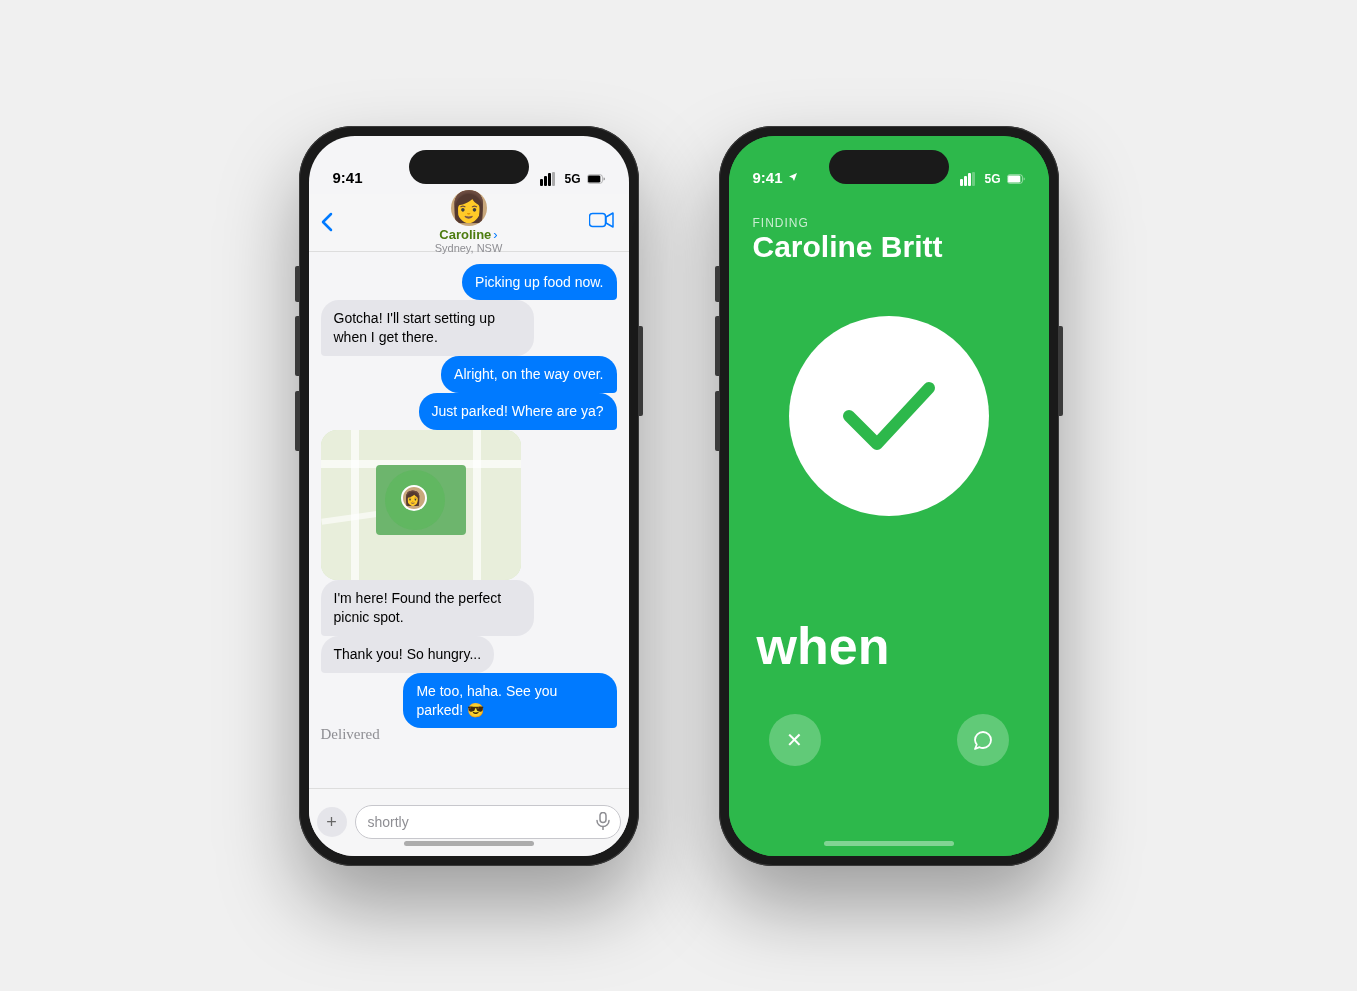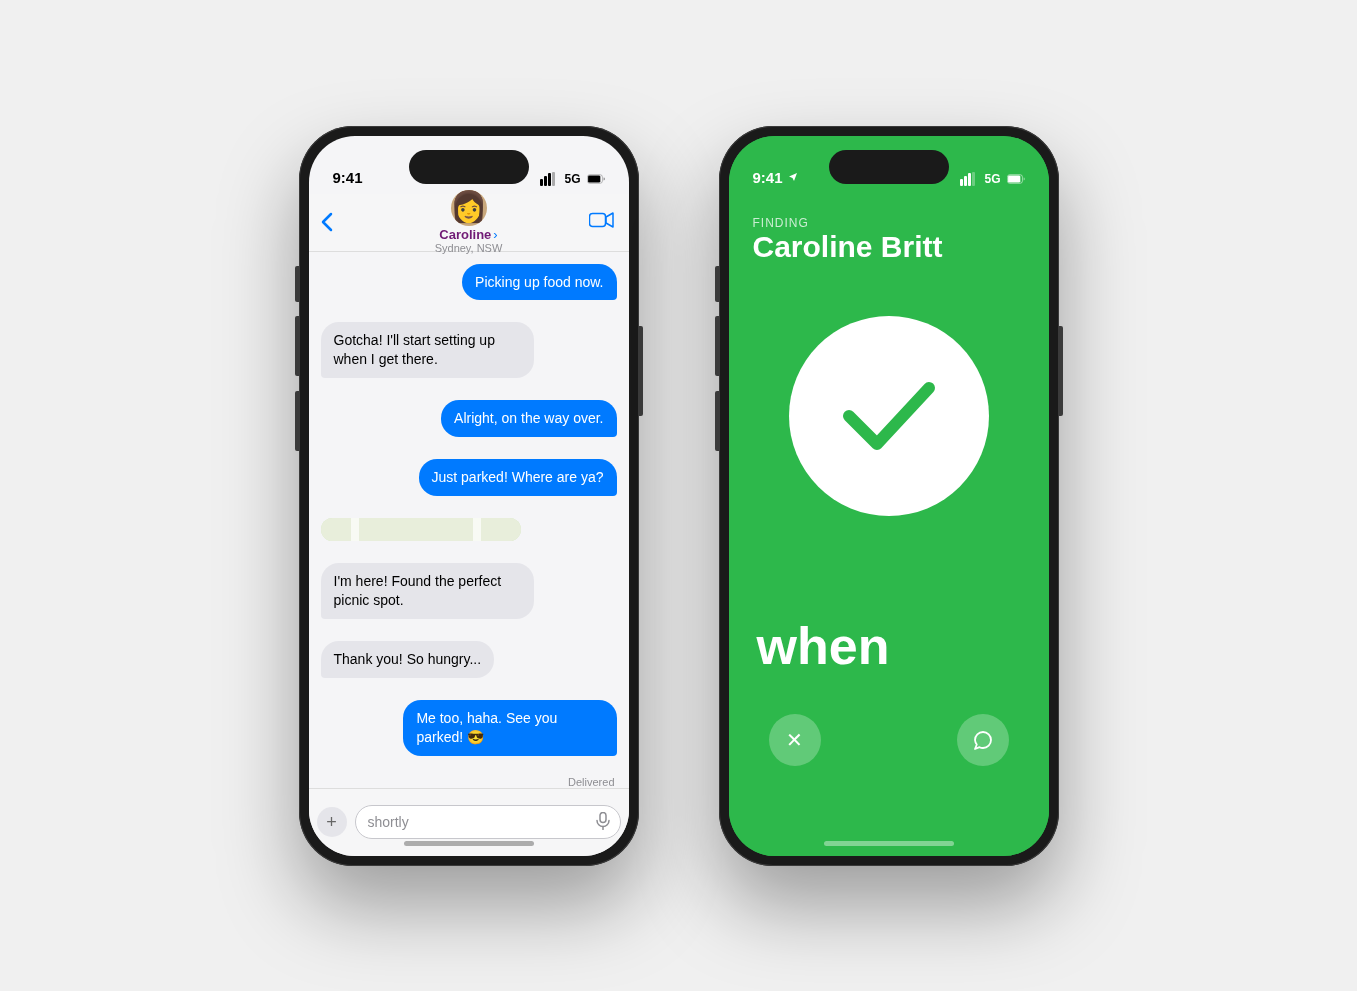--- a/index.html
+++ b/index.html
@@ -170,21 +170,21 @@
       width: 36px;
       height: 36px;
       border-radius: 50%;
       background: #c9a87c;
       overflow: hidden;
       margin-bottom: 1px;
     }
     .messages-nav .contact-name {
       font-size: 13px;
       font-weight: 600;
-      color: #701a75;
+      color: #4d7c0f;
     }
     .messages-nav .contact-sub {
       font-size: 11px;
       color: #8e8e93;
     }
     .messages-nav .video-btn {
       position: absolute;
       right: 14px;
       color: #007aff;
     }
@@ -192,21 +192,21 @@
     .messages-body {
       position: absolute;
       top: 116px;
       left: 0;
       right: 0;
       bottom: 68px;
       overflow: hidden;
       padding: 12px 12px 0;
       display: flex;
       flex-direction: column;
-      gap: 22px;
+      gap: 0;
     }
 
     .bubble {
       max-width: 72%;
       padding: 9px 13px;
       border-radius: 18px;
       font-size: 14px;
       line-height: 1.35;
       word-break: break-word;
     }
@@ -273,25 +273,26 @@
       width: 60px;
       height: 60px;
       border-radius: 50%;
       background: rgba(74,187,74,0.35);
       top: 40px;
       left: 64px;
       z-index: 1;
     }
 
     .msg-delivered {
-      font-size: 11px;
+      font-size: 15px;
       color: #8e8e93;
-      text-align: right;
+      text-align: left;
       margin-top: -2px;
       padding-right: 2px;
+      font-family: Liberation Serif, serif;
     }
 
     .messages-input-bar {
       position: absolute;
       bottom: 0;
       left: 0;
       right: 0;
       height: 68px;
       background: rgba(245,245,247,0.95);
       border-top: 1px solid rgba(0,0,0,0.1);

